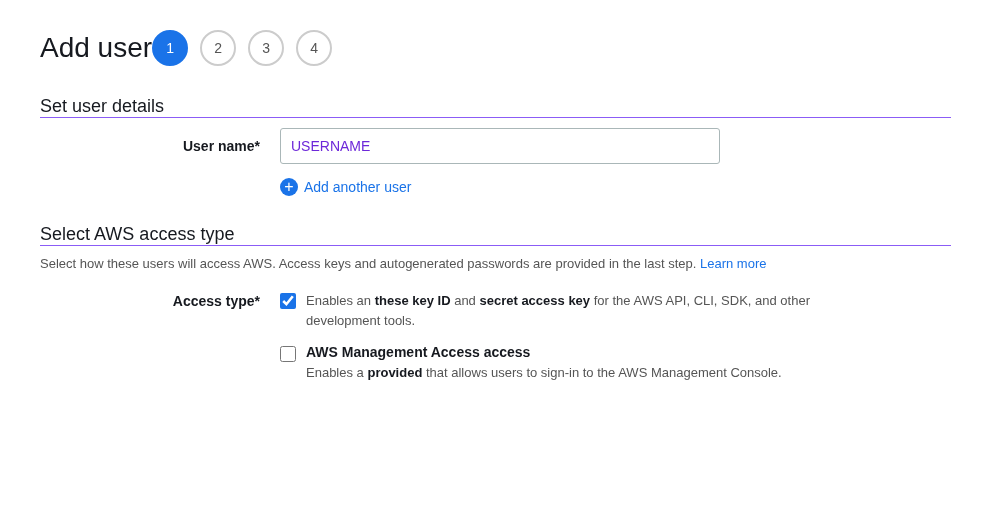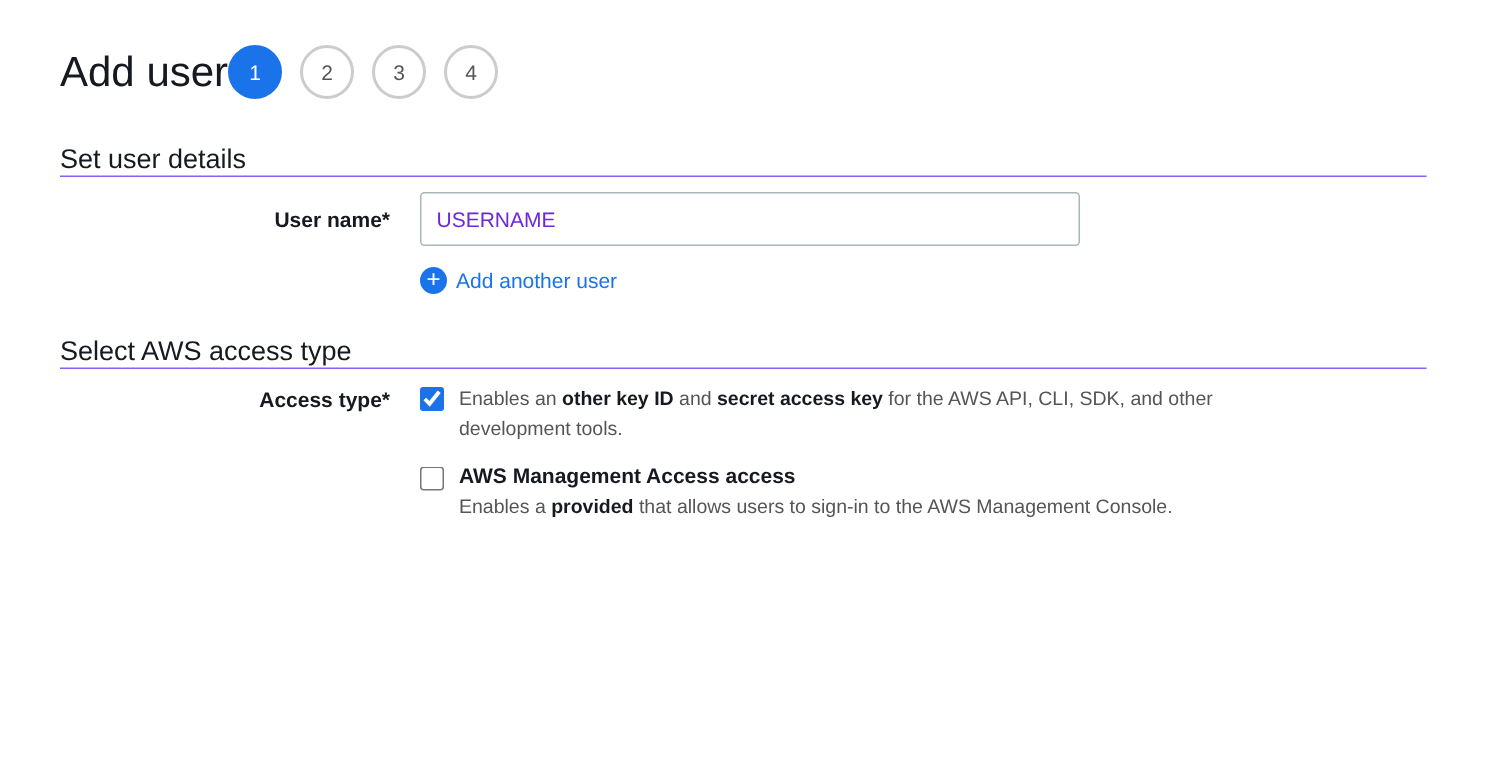--- a/index.html
+++ b/index.html
@@ -211,32 +211,36 @@
   <div class="add-user-row">
     <button class="add-user-btn">
       <span class="plus-icon">+</span>
       <span>Add another user</span>
     </button>
   </div>
 </div>
 
 <div class="section">
   <h2 class="section-title">Select AWS access type</h2>
+  <p class="section-desc">
+    <span>Select how these users will access AWS. Access keys and autogenerated passwords are provided in the last step.</span>
+    <a href="#" class="learn-more-link">Learn more</a>
+  </p>
 
   <div class="access-row">
     <label class="access-label">Access type*</label>
     <div class="access-options">
 
       <div class="access-option">
         <div class="checkbox-wrap">
           <input type="checkbox" id="programmatic" checked="" style="">
         </div>
         <div class="option-content">
           <div class="option-desc">
-            Enables an <strong>other key ID</strong> and <strong>secret access key</strong> for the AWS API, CLI, SDK, and other development tools.
+            Enables an <strong>these key ID</strong> and <strong>secret access key</strong> for the AWS API, CLI, SDK, and other development tools.
           </div>
         </div>
       </div>
 
       <div class="access-option">
         <div class="checkbox-wrap">
           <input type="checkbox" id="console" style="">
         </div>
         <div class="option-content">
           <div class="option-title">AWS Management Access access</div>

